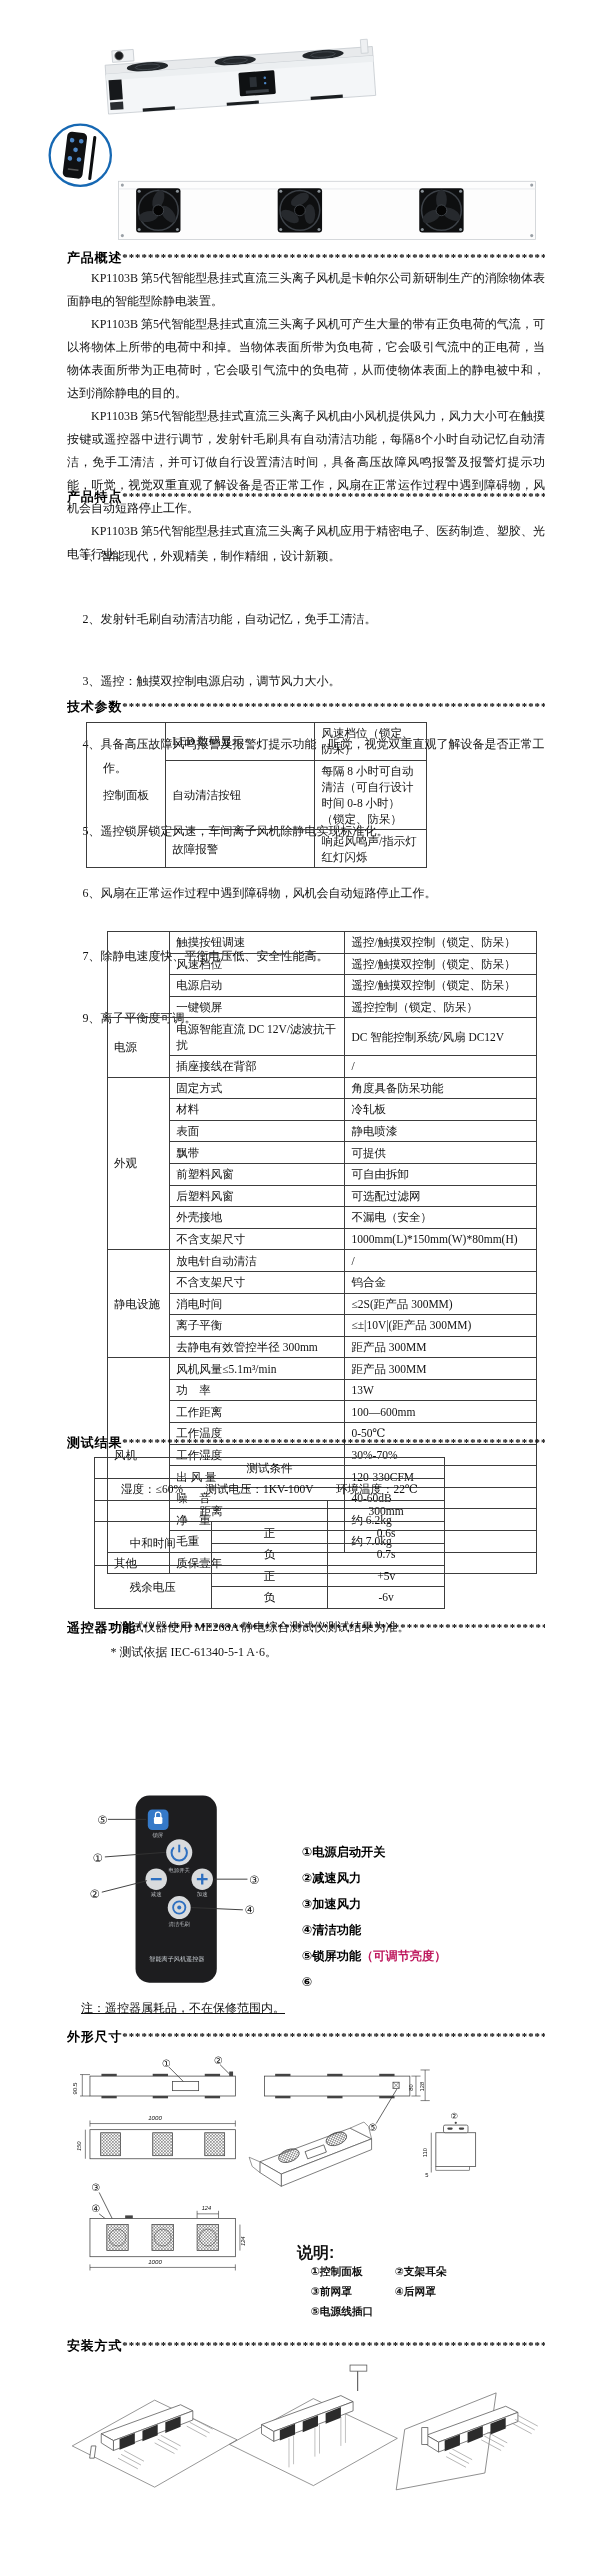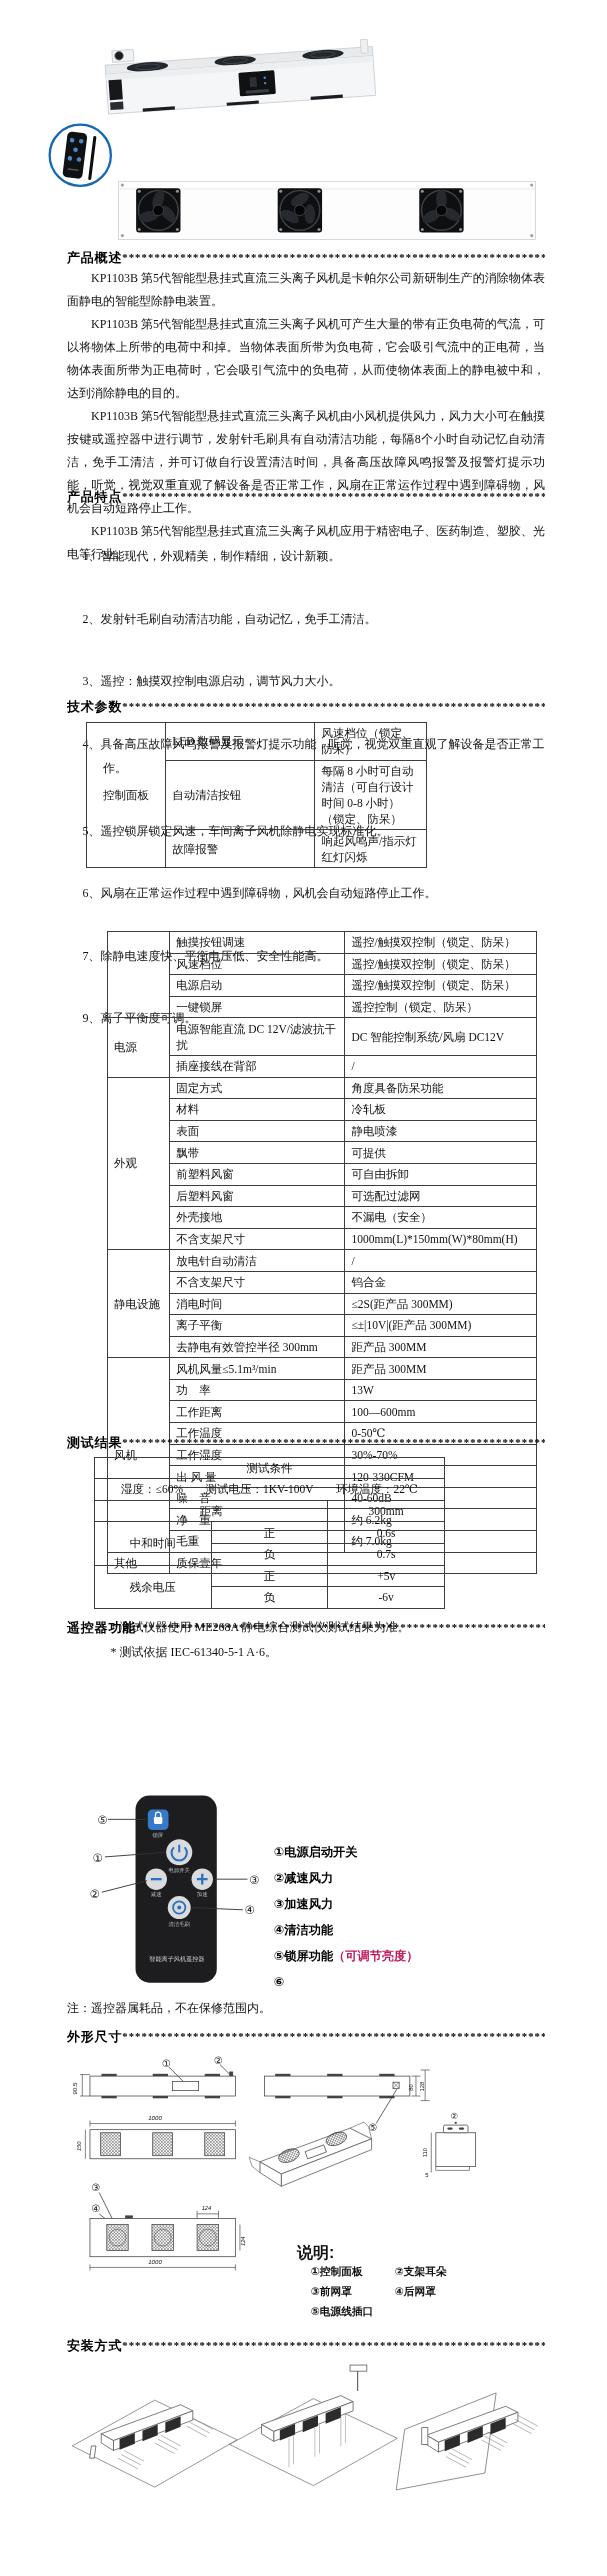--- a/index.html
+++ b/index.html
@@ -24,21 +24,21 @@
   .spec-table{width:430px;}
   .spec-table .gcell{width:49px;}
   .spec-table .pcell{width:162px;}
   .test-table{width:351px;margin-left:27px;margin-top:4.6px;}
   .test-table td{text-align:center;}
   .test-table .c1{width:70px;}
   .test-table .c2{width:74px;}
   .cond-row{display:flex;justify-content:space-between;padding:0 20px;}
   .notes div{font-size:12px;line-height:25px;padding-left:4.6px;}
   
-  .rlabels div{font-size:12.2px;font-weight:bold;line-height:26px;color:#000;font-family:"Liberation Sans","DejaVu Sans",sans-serif;}
+  .rlabels div{font-size:12.2px;font-weight:bold;line-height:26px;color:#000;font-family:"Liberation Sans","DejaVu Sans",sans-serif;margin-left:28px;}
   .faint{color:#be185d;font-weight:bold;}
   .note-line{font-size:12px;}
   
   .legend{font-family:"Liberation Sans","DejaVu Sans",sans-serif;}
   .legend .lt{font-size:16px;font-weight:bold;line-height:17px;}
   .legend .li{font-size:10.7px;font-weight:bold;line-height:20px;display:inline-block;width:84px;}
   svg text{font-family:"Liberation Sans","DejaVu Sans",sans-serif;}
 </style>
 </head>
 <body>
@@ -402,21 +402,21 @@
 
     <div class="rlabels abs" style="left:207px;top:220px;" id="remote-labels">
         <div>①电源启动开关</div>
         <div>②减速风力</div>
         <div>③加速风力</div>
         <div>④清洁功能</div>
         <div>⑤锁屏功能<span class="faint">（可调节亮度）</span></div>
         <div class="faint">⑥</div>
       </div>
 
-    <div class="abs note-line" style="left:0px;top:381px;">注：遥控器属耗品，不在保修范围内。</div>
+    <div class="abs note-line" style="left:14px;top:381px;text-decoration:underline;">注：遥控器属耗品，不在保修范围内。</div>
   </div>
 
   <div class="abs" style="left:67px;top:2028px;width:478px;height:306px;">
     <div class="sec-head"><span class="h">外形尺寸</span><span class="stars">**********************************************************************</span></div>
 
     <svg class="abs" style="left:0px;top:27.6px;" width="476" height="230" viewBox="0 0 622 300">
       <defs>
         <pattern id="hatch2" width="4" height="4" patternUnits="userSpaceOnUse">
           <path d="M0,4 L4,0" stroke="#444" stroke-width="0.6"></path>
           <path d="M0,0 L4,4" stroke="#444" stroke-width="0.6"></path>

